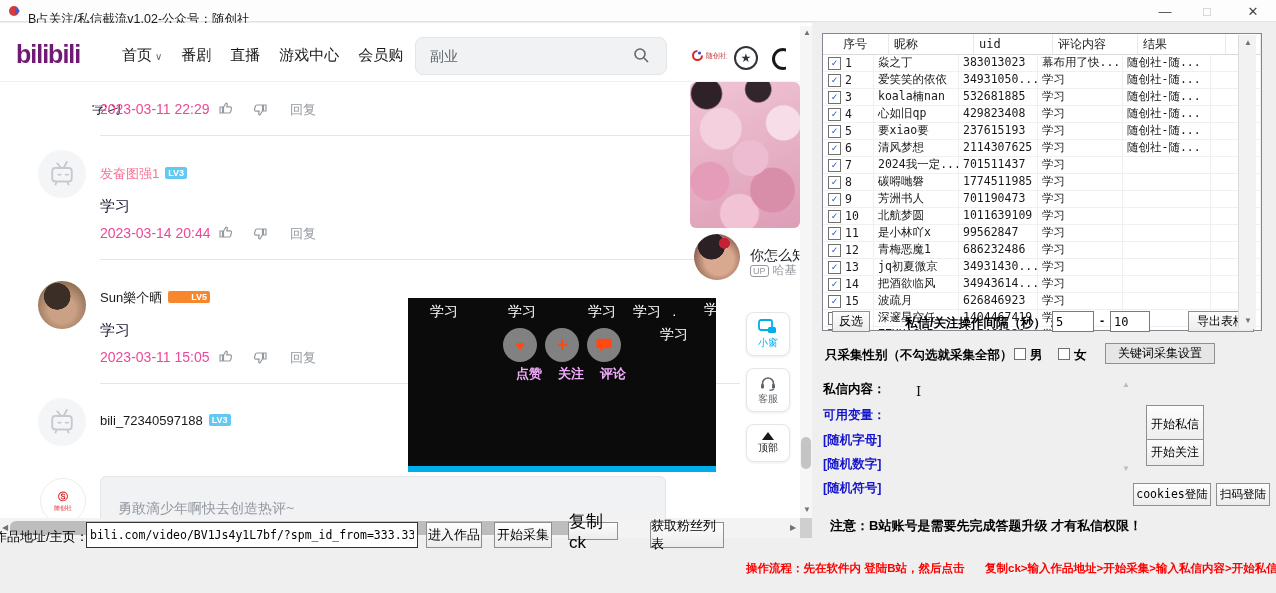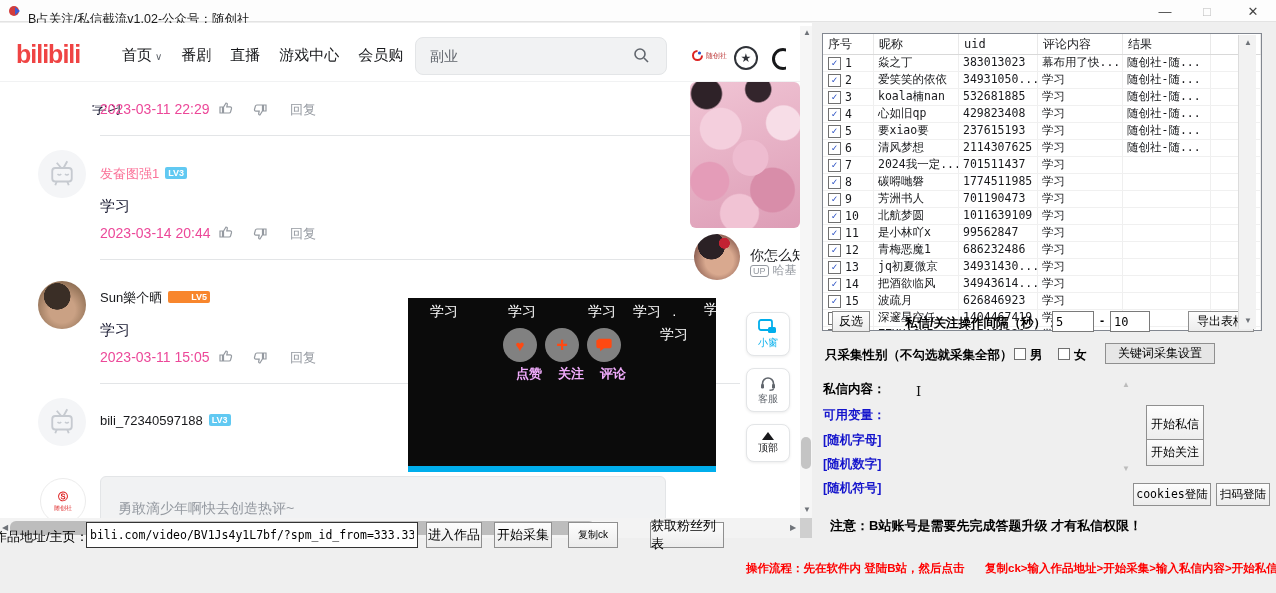--- a/index.html
+++ b/index.html
@@ -9,21 +9,21 @@
   .nowrap{white-space:nowrap;overflow:hidden;margin-top:8px;}
 
   
   .titlebar{left:0;top:0;width:1276px;height:22px;background:#fdfdfd;border-bottom:1px solid #e3e3e3;}
   .title-text{left:28px;top:3px;font-size:12.5px;color:#1a1a1a;}
   .win-btn{top:0;width:40px;height:22px;display:flex;align-items:center;justify-content:center;
            font-size:13px;color:#444;}
   
   .browser{left:0;top:23px;width:812px;height:495px;background:#fff;}
   .bili-header{left:0;top:5px;width:812px;height:54px;background:#fff;border-bottom:1px solid #f1f2f3;}
-  .bili-logo{left:16px;top:12px;font-size:25px;font-weight:800;color:#ef4444;letter-spacing:-1px;}
+  .bili-logo{left:16px;top:12px;font-size:25px;font-weight:800;color:#701a75;letter-spacing:-1px;}
   .nav-row{left:122px;top:18px;display:flex;gap:19px;font-size:15px;color:#18191c;}
   .nav-item{cursor:pointer;}
   .caret{font-size:10px;color:#61666d;margin-left:3px;}
   .searchbox{left:415px;top:9px;width:252px;height:38px;background:#f1f2f3;border:1px solid #e3e5e7;border-radius:8px;}
   .search-text{left:430px;top:20px;font-size:14px;color:#61666d;}
   .brand-mini{left:692px;top:22px;display:flex;align-items:center;gap:3px;}
   .brand-mini-txt{font-size:7px;color:#b33;line-height:8px;}
   .star-circle{left:734px;top:18px;width:24px;height:24px;border:2px solid #2f3238;border-radius:50%;
                display:flex;align-items:center;justify-content:center;font-size:12px;color:#2f3238;}
   .arc-partial{left:772px;top:20px;width:14px;height:22px;overflow:hidden;}
@@ -93,21 +93,21 @@
   .vthumb{left:801px;top:414px;width:10px;height:32px;background:#c4c4c4;border-radius:5px;}
   .hscroll{left:0;top:495px;width:800px;height:20px;background:#f3f3f3;}
   .hthumb{left:10px;top:498px;width:585px;height:14px;background:#bdbdbd;border-radius:6px;}
   .scr-arrow{font-size:8px;color:#6f7379;line-height:1;}
   .corner{left:800px;top:495px;width:12px;height:20px;background:#cfcfcf;}
 
   
   .table-box{left:822px;top:33px;width:440px;height:298px;background:#fff;border:1px solid #828790;overflow:hidden;
              font-family:"DejaVu Sans Mono",monospace;}
   .thead{display:grid;grid-template-columns:51px 85px 79px 85px 88px 1fr;height:20px;line-height:20px;
-         font-size:12px;border-bottom:1px solid #d9d9d9;}
+         font-size:12px;border-bottom:1px solid #d9d9d9;padding-left:15px;}
   .thead span{padding-left:5px;border-right:1px solid #e9e9e9;}
   .trow{display:grid;grid-template-columns:51px 85px 79px 85px 88px 1fr;height:16px;line-height:15px;border-bottom:1px solid #f0f0f0;}
   .trow>span{padding-left:4px;border-right:1px solid #efefef;font-size:11.5px;white-space:nowrap;overflow:hidden;}
   .ckcell{display:flex;align-items:center;gap:4px;padding-left:5px!important;}
   .cb{display:inline-block;width:11px;height:11px;border:1px solid #707070;background:#fff;color:#2f54c4;
       font-size:10px;line-height:10px;text-align:center;flex:0 0 auto;}
   .tb-scroll{left:1238px;top:35px;width:18px;height:294px;background:#f2f2f2;border-left:1px solid #dcdcdc;z-index:3;}
   .tb-thumb{left:1240px;top:52px;width:14px;height:22px;background:#c9c9c9;}
 
   .wbtn{display:flex;align-items:center;justify-content:center;background:linear-gradient(#fdfdfd,#ececec);
@@ -550,18 +550,18 @@
   <div class="abs wbtn" style="left:1146px;top:439px;width:58px;height:27px">开始关注</div>
   <div class="abs wbtn" style="left:1133px;top:483px;width:78px;height:23px;font-family:'DejaVu Sans Mono',monospace;font-size:11.5px">cookies登陆</div>
   <div class="abs wbtn" style="left:1216px;top:483px;width:54px;height:23px;font-size:11.5px">扫码登陆</div>
 
   <div class="abs notice nowrap" style="left:830px;top:509px;width:440px">注意：B站账号是需要先完成答题升级 才有私信权限！</div>
 
   <div class="abs bot-label" style="left:-6px;top:528px">作品地址/主页：</div>
   <input class="abs winput url-input" value="bili.com/video/BV1Js4y1L7bf/?spm_id_from=333.337.search-c" style="">
   <div class="abs wbtn" style="left:426px;top:522px;width:56px;height:26px;font-size:13px">进入作品</div>
   <div class="abs wbtn" style="left:494px;top:522px;width:58px;height:26px;font-size:13px">开始采集</div>
-  <div class="abs wbtn" style="left:568px;top:522px;width:50px;height:26px;font-size:10px">复制ck</div>
+  <div class="abs wbtn" style="left:568px;top:522px;width:50px;height:18px;font-size:17px">复制ck</div>
   <div class="abs wbtn" style="left:650px;top:522px;width:74px;height:26px;font-size:13px">获取粉丝列表</div>
   <div class="abs redtxt" style="left:746px;top:561px">操作流程：先在软件内 登陆B站，然后点击</div>
   <div class="abs redtxt" style="left:985px;top:561px">复制ck&gt;输入作品地址&gt;开始采集&gt;输入私信内容&gt;开始私信</div>
 
 </div>
 
 </body></html>

